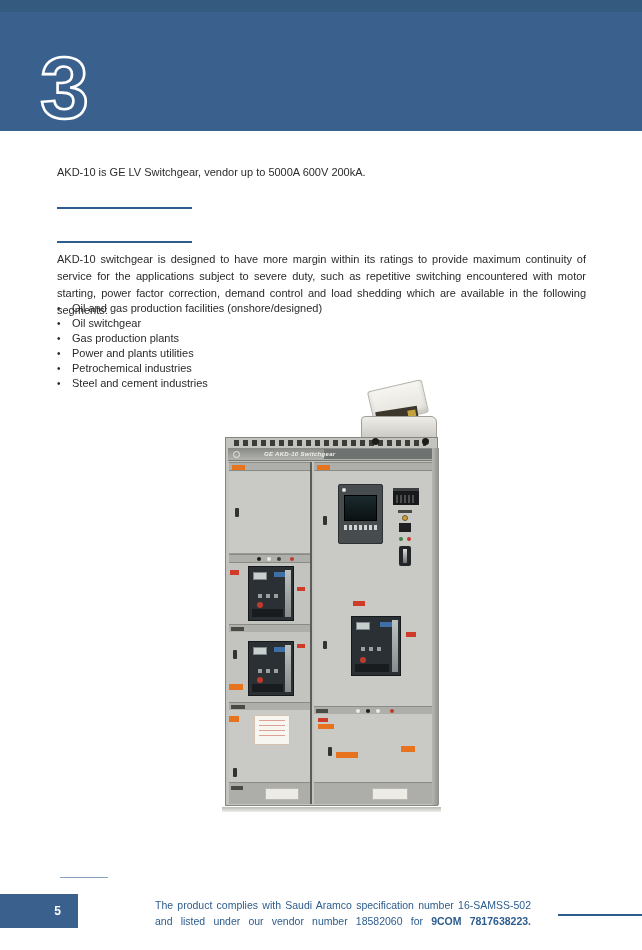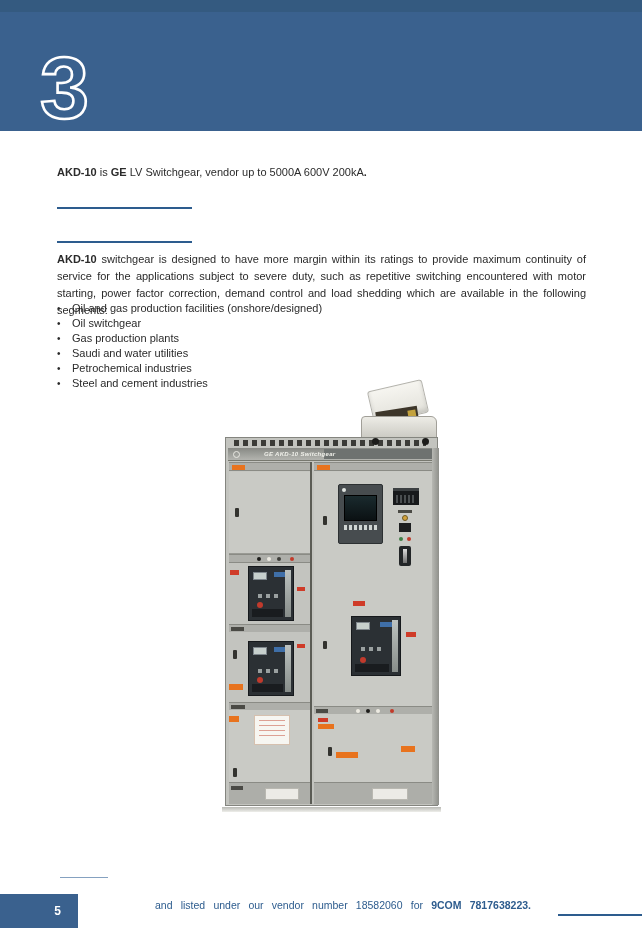--- a/index.html
+++ b/index.html
@@ -9,21 +9,21 @@
 
   
   .band { position:absolute; left:0; top:0; width:642px; height:131px; background:#3a618e; }
   .band-topstrip { position:absolute; left:0; top:0; width:642px; height:12px; background:#345a80; }
   .chapter-num { position:absolute; left:38px; top:40px; }
   .chapter-num text { font-family:"Liberation Sans", sans-serif; font-weight:bold; fill:none; stroke:#ffffff; stroke-width:2.6px; }
   .chapter-title { position:absolute; left:93px; top:46px; color:#ffffff; font-weight:bold; font-size:27px; line-height:33px; letter-spacing:0.2px; }
 
   
   .intro { position:absolute; left:57px; top:165px; width:540px; font-size:11px; line-height:15px; color:#2b2b2b; }
-  .intro b, .para b { font-weight:bold; }
+  .intro b, .para b { font-weight:normal; }
 
   
   .app-rule { position:absolute; left:57px; width:135px; height:2px; background:#2d5c8e; }
   .app-rule.top { top:207px; }
   .app-rule.bottom { top:241px; }
   .app-heading { position:absolute; left:57px; top:216px; width:260px; color:#2d5c8e; font-weight:bold; font-size:13.5px; letter-spacing:1.1px; }
   .app-heading .dot { font-size:11px; margin-right:10px; letter-spacing:0; position:relative; top:-1px; }
 
   
   .para { position:absolute; left:57px; top:251px; width:529px; font-size:11px; line-height:17px; color:#2a2a2a; text-align:justify; }
@@ -114,21 +114,21 @@
     <li>
         <span class="mk">•</span>
         <span>Oil switchgear</span>
       </li>
     <li>
         <span class="mk">•</span>
         <span>Gas production plants</span>
       </li>
     <li>
         <span class="mk">•</span>
-        <span>Saudi and water utilities</span>
+        <span>Power and plants utilities</span>
       </li>
     <li>
         <span class="mk">•</span>
         <span>Petrochemical industries</span>
       </li>
     <li>
         <span class="mk">•</span>
         <span>Steel and cement industries</span>
       </li>
   </ul>
@@ -259,17 +259,18 @@
       </div>
 
       <div class="abs edgeR"></div>
     </div>
     <div class="abs floor"></div>
   </div>
 
   <div class="footer-dash"></div>
   <div class="footer-band"><span>5</span></div>
   <div class="footer-text">
+    <div class="jline">The product complies with Saudi Aramco specification number 16-SAMSS-502</div>
     <div class="jline"><span>and listed under our vendor number 18582060 for </span><b>9COM 7817638223.</b></div>
   </div>
   <div class="footer-rule"></div>
 
 </div>
 
 </body></html>

